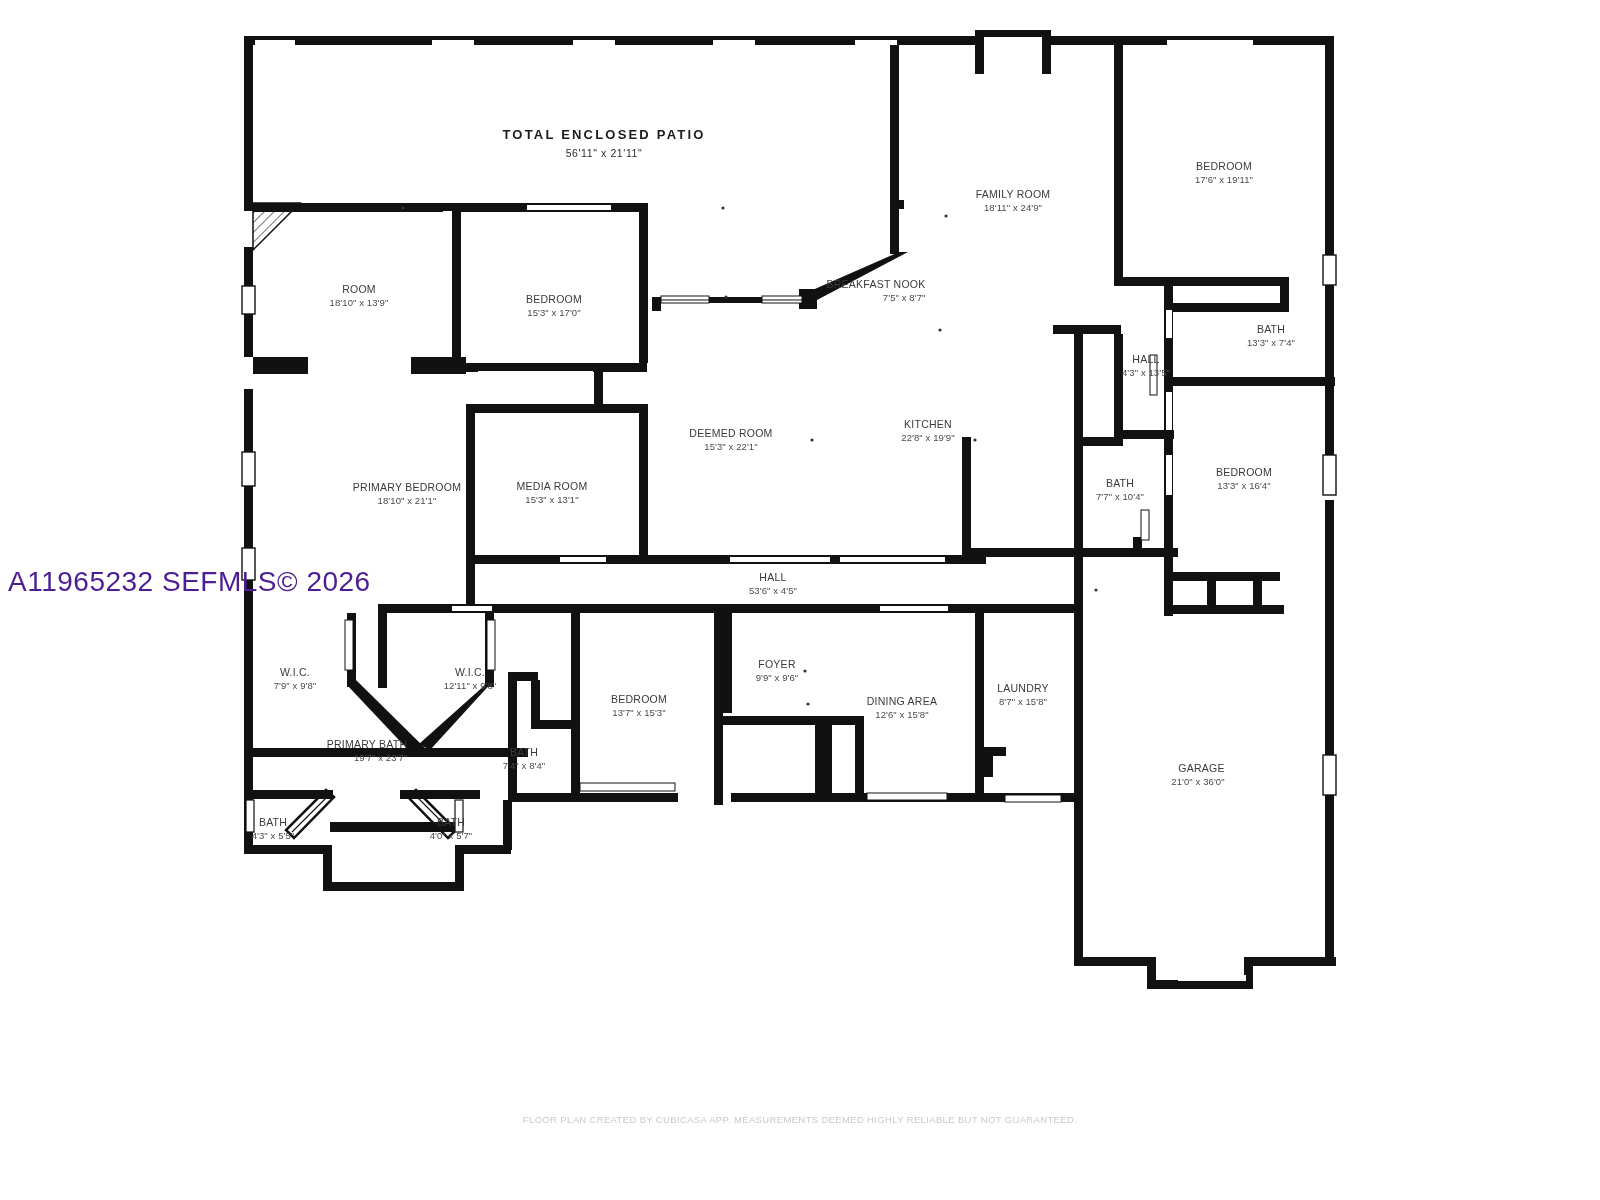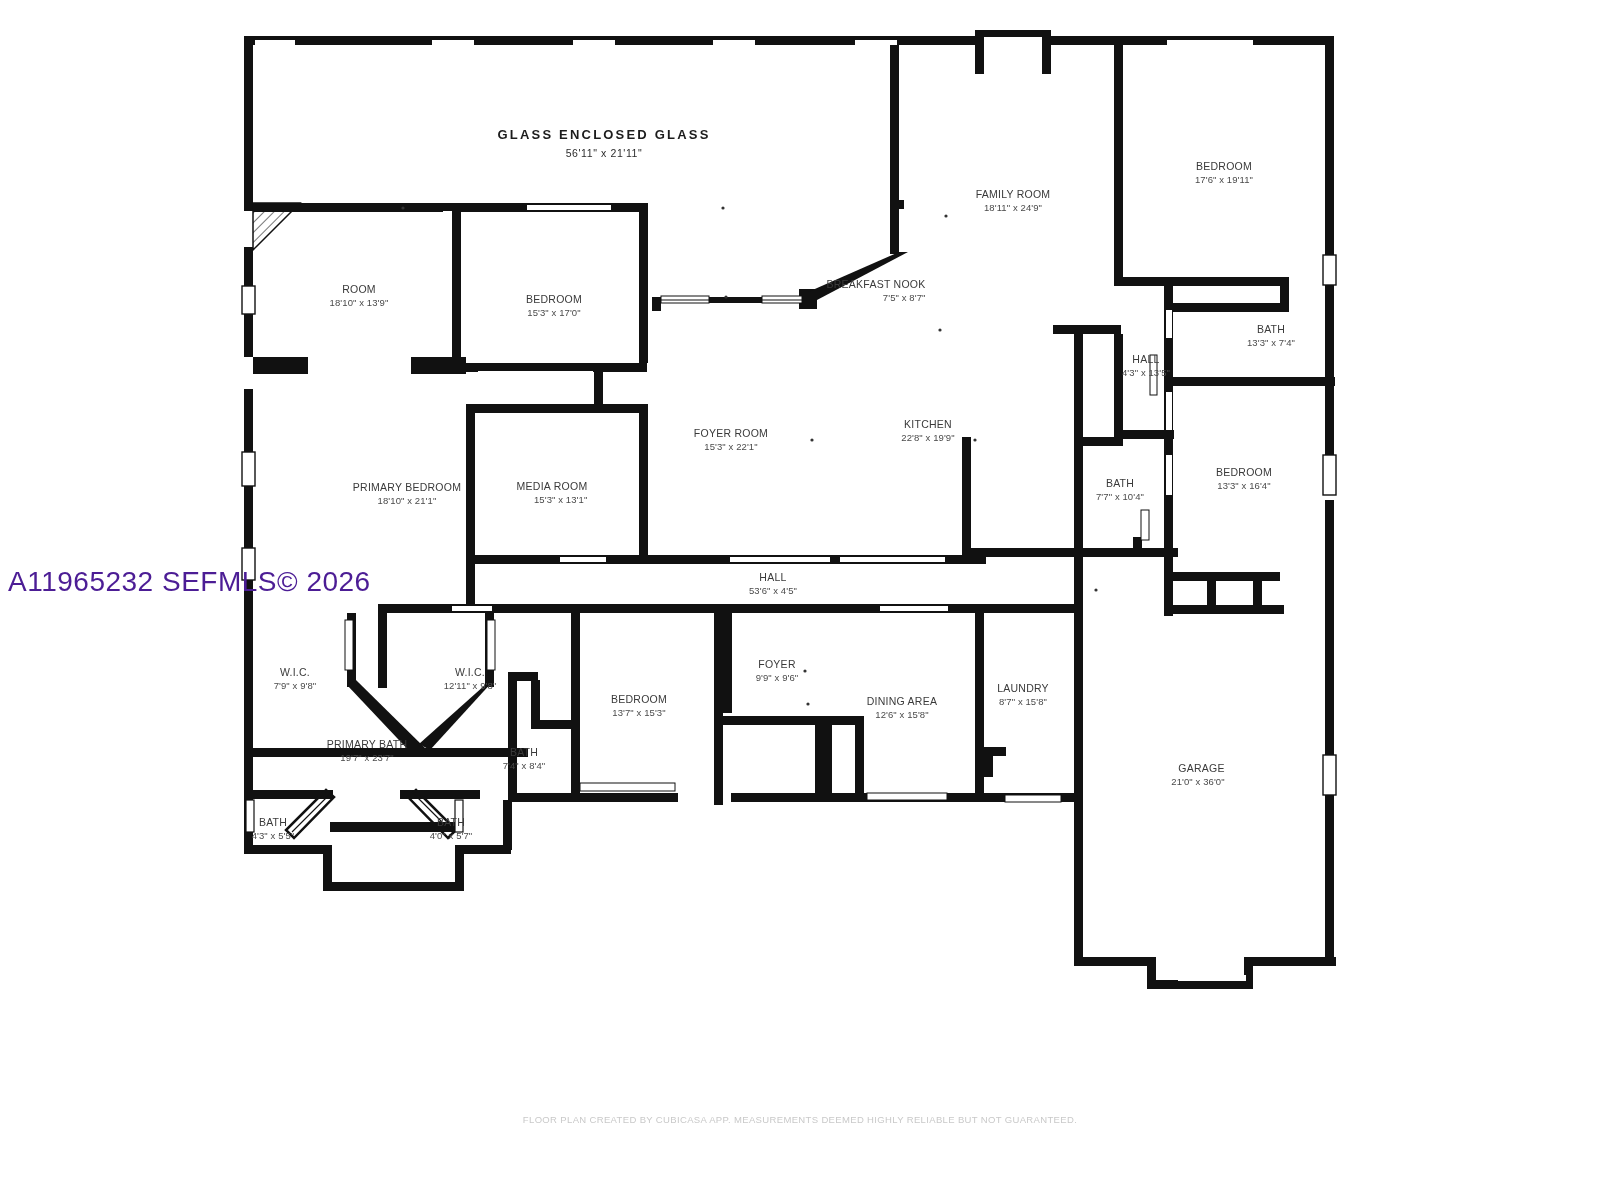--- a/index.html
+++ b/index.html
@@ -321,46 +321,46 @@
       <circle cx="940" cy="330" r="1.6"></circle>
       <circle cx="946" cy="216" r="1.6"></circle>
       <circle cx="726" cy="297" r="1.6"></circle>
       <circle cx="805" cy="671" r="1.6"></circle>
       <circle cx="808" cy="704" r="1.6"></circle>
       <circle cx="1096" cy="590" r="1.6"></circle>
     </g>
   </svg>
 
   <div class="room-label patio" style="left:604px; top:144px;">
-    <span class="rl-name">GLASS ENCLOSED GLASS</span>
+    <span class="rl-name">TOTAL ENCLOSED PATIO</span>
     <span class="rl-dim">56'11" x 21'11"</span>
   </div>
 
   <div class="room-label" style="left:359px; top:296px;">
     <span class="rl-name">ROOM</span>
     <span class="rl-dim">18'10" x 13'9"</span>
   </div>
 
   <div class="room-label" style="left:554px; top:306px;">
     <span class="rl-name">BEDROOM</span>
     <span class="rl-dim">15'3" x 17'0"</span>
   </div>
 
   <div class="room-label" style="left:359px; top:494px;margin-left:48px;">
     <span class="rl-name">PRIMARY BEDROOM</span>
     <span class="rl-dim">18'10" x 21'1"</span>
   </div>
 
-  <div class="room-label" style="left:552px; top:493px;text-align:right;">
+  <div class="room-label" style="left:552px; top:493px;">
     <span class="rl-name">MEDIA ROOM</span>
     <span class="rl-dim">15'3" x 13'1"</span>
   </div>
 
   <div class="room-label" style="left:731px; top:440px;">
-    <span class="rl-name">FOYER ROOM</span>
+    <span class="rl-name">DEEMED ROOM</span>
     <span class="rl-dim">15'3" x 22'1"</span>
   </div>
 
   <div class="room-label" style="left:1013px; top:201px;">
     <span class="rl-name">FAMILY ROOM</span>
     <span class="rl-dim">18'11" x 24'9"</span>
   </div>
 
   <div class="room-label" style="left:876px; top:291px;text-align:right;">
     <span class="rl-name">BREAKFAST NOOK</span>
@@ -405,21 +405,21 @@
   <div class="room-label" style="left:295px; top:679px;">
     <span class="rl-name">W.I.C.</span>
     <span class="rl-dim">7'9" x 9'8"</span>
   </div>
 
   <div class="room-label" style="left:470px; top:679px;">
     <span class="rl-name">W.I.C.</span>
     <span class="rl-dim">12'11" x 9'8"</span>
   </div>
 
-  <div class="room-label" style="left:367px; top:751px;">
+  <div class="room-label" style="left:367px; top:751px;text-align:right;">
     <span class="rl-name">PRIMARY BATH</span>
     <span class="rl-dim">19'7" x 23'7"</span>
   </div>
 
   <div class="room-label" style="left:273px; top:829px;">
     <span class="rl-name">BATH</span>
     <span class="rl-dim">4'3" x 5'5"</span>
   </div>
 
   <div class="room-label" style="left:451px; top:829px;">

